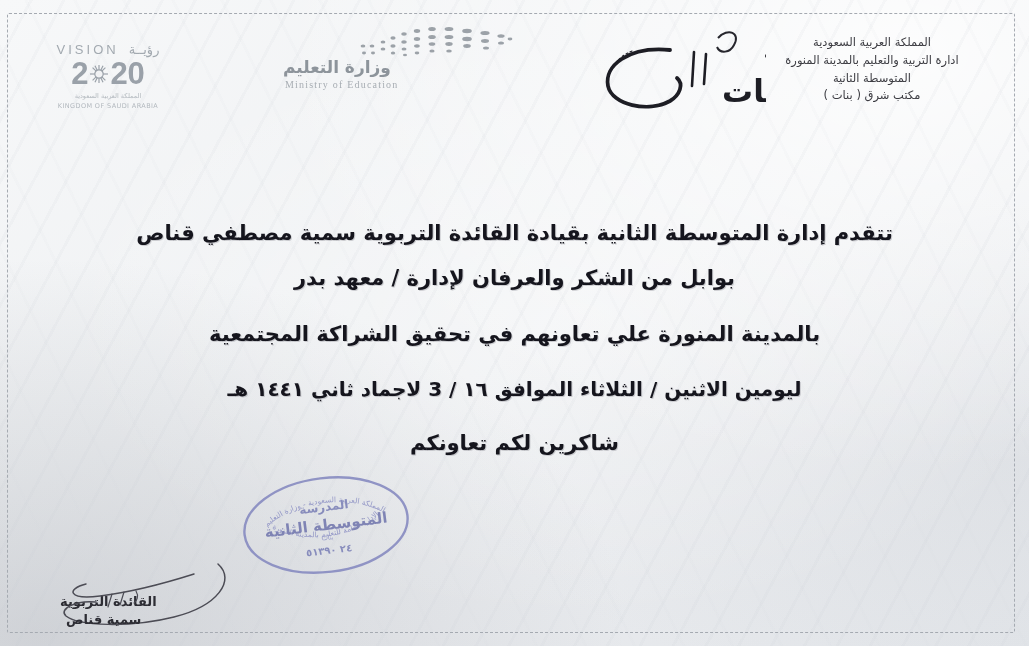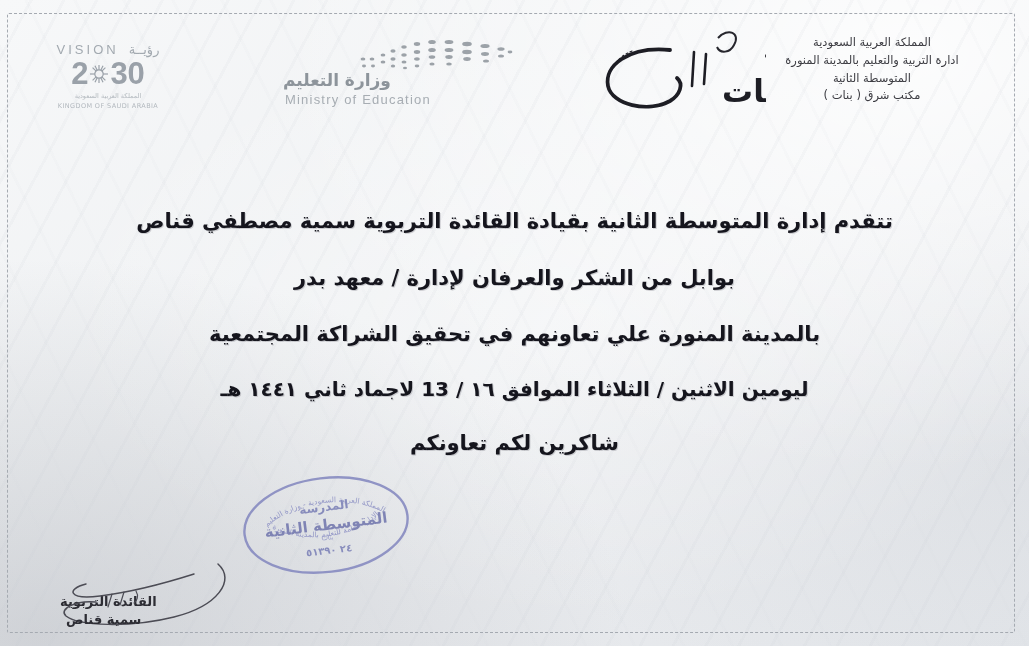--- a/index.html
+++ b/index.html
@@ -29,41 +29,41 @@
   .vision-logo { position:absolute; left:32px; top:42px; width:152px; text-align:center; color:#a2a9b0; }
   .vision-row1 { display:flex; justify-content:center; align-items:center; gap:10px;
                  font-size:13px; letter-spacing:3px; font-family:"Liberation Sans", sans-serif; }
   .vision-row1 .ar { letter-spacing:0; font-family:"DejaVu Sans", sans-serif; font-size:13px; }
   .vision-row2 { display:flex; justify-content:center; align-items:center; gap:1px;
                  font-size:31px; font-weight:bold; color:#9aa1a9; line-height:1; margin-top:1px;
                  font-family:"Liberation Sans", sans-serif; }
   .vision-sub { margin-top:3px; font-size:6.5px; color:#b2b8be; letter-spacing:.4px; line-height:1.5; }
 
   
-  .moe-logo { position:absolute; left:281px; top:36px; width:236px; height:70px; }
+  .moe-logo { position:absolute; left:281px; top:23px; width:236px; height:70px; }
   .moe-dots { position:absolute; right:0; top:2px; width:160px; height:36px; opacity:.85; }
   .moe-ar { position:absolute; left:2px; top:34px; font-size:17px; font-weight:bold; color:#8d949b; }
-  .moe-en { position:absolute; left:4px; top:56px; font-size:13px; color:#a7adb3; letter-spacing:1.2px;
-            font-family:Liberation Sans, sans-serif; }
+  .moe-en { position:absolute; left:4px; top:56px; font-size:10px; color:#a7adb3; letter-spacing:1.2px;
+            font-family:Liberation Serif, serif; }
 
   
   .school-logo { position:absolute; left:598px; top:22px; width:168px; height:98px; }
 
   
   .header-right { position:absolute; right:22px; top:34px; width:270px; text-align:center;
                   font-size:11.5px; color:#3c3c42; line-height:1.55; }
 
   
   .cert-title { position:absolute; left:0; right:10px; top:143px; text-align:center;
                 font-size:28px; font-weight:bold; color:#0d0d14;
                 text-shadow:1.5px 1.5px 0 rgba(125,125,132,.55), 3px 3px 2px rgba(150,150,158,.30); }
   .body-line { position:absolute; left:0; right:0; text-align:center;
                font-size:21px; font-weight:bold; color:#15151d;
                text-shadow:1px 1px 0 rgba(140,140,148,.38); }
-  .bl-0 { top:209px; } .bl-1 { top:266px; } .bl-2 { top:322px; } .bl-3 { top:377px; font-size:20px; }
+  .bl-0 { top:221px; } .bl-1 { top:266px; } .bl-2 { top:322px; } .bl-3 { top:377px; font-size:20px; }
   .bl-4 { top:431px; }
 
   
   .stamp { position:absolute; left:240px; top:474px; width:172px; height:102px;
            transform:rotate(-7deg); opacity:.88; }
   .stamp text { font-family:"DejaVu Sans", sans-serif; }
 
   
   .sig-block { position:absolute; left:20px; top:554px; width:220px; height:88px; }
   .sig-role { position:absolute; left:40px; top:20px; font-size:13px; font-weight:bold; color:#2d2d34;margin-top:20px; }
@@ -88,21 +88,21 @@
         <g stroke="#9aa1a9" stroke-width="1.2">
           <line x1="10" y1="1" x2="10" y2="19"></line>
             <line x1="1" y1="10" x2="19" y2="10"></line>
           <line x1="3.6" y1="3.6" x2="16.4" y2="16.4"></line>
             <line x1="16.4" y1="3.6" x2="3.6" y2="16.4"></line>
           <line x1="6" y1="1.8" x2="14" y2="18.2"></line>
             <line x1="14" y1="1.8" x2="6" y2="18.2"></line>
         </g>
         <circle cx="10" cy="10" r="4.2" fill="#f1f2f4" stroke="#9aa1a9" stroke-width="1.2"></circle>
       </svg>
-      <span>30</span>
+      <span>20</span>
     </div>
     <div class="vision-sub">
       <span dir="rtl">المملكة العربية السعودية</span><br>
       <span>KINGDOM OF SAUDI ARABIA</span>
     </div>
   </div>
 
   <div class="moe-logo">
     <svg class="moe-dots" viewBox="0 0 160 36">
       <g fill="#8d949b">
@@ -161,21 +161,21 @@
     <div>المملكة العربية السعودية</div>
     <div>ادارة التربية والتعليم بالمدينة المنورة</div>
     <div>المتوسطة الثانية</div>
     <div>مكتب شرق ( بنات )</div>
   </div>
 
 
   <div class="body-line bl-0" dir="rtl">تتقدم إدارة المتوسطة الثانية بقيادة القائدة التربوية سمية مصطفي قناص</div>
   <div class="body-line bl-2" dir="rtl">بالمدينة المنورة علي تعاونهم في تحقيق الشراكة المجتمعية</div>
   <div class="body-line bl-1" dir="rtl">بوابل من الشكر والعرفان لإدارة / معهد بدر</div>
-  <div class="body-line bl-3" dir="rtl">ليومين الاثنين / الثلاثاء الموافق ١٦ / 13 لاجماد ثاني ١٤٤١ هـ</div>
+  <div class="body-line bl-3" dir="rtl">ليومين الاثنين / الثلاثاء الموافق ١٦ / 3 لاجماد ثاني ١٤٤١ هـ</div>
   <div class="body-line bl-4" dir="rtl">شاكرين لكم تعاونكم</div>
 
   <svg class="stamp" viewBox="0 0 172 102">
     <defs>
       <path id="arcT" d="M 14 62 A 74 43 0 0 1 158 62"></path>
       <path id="arcB" d="M 24 40 A 68 38 0 0 0 148 40"></path>
     </defs>
     <ellipse cx="86" cy="51" rx="82" ry="47" fill="none" stroke="#8589c0" stroke-width="2.4"></ellipse>
     <text font-size="7.5" fill="#8a8ec3" text-anchor="middle">
       <textPath href="#arcT" startOffset="50%">المملكة العربية السعودية - وزارة التعليم</textPath>

